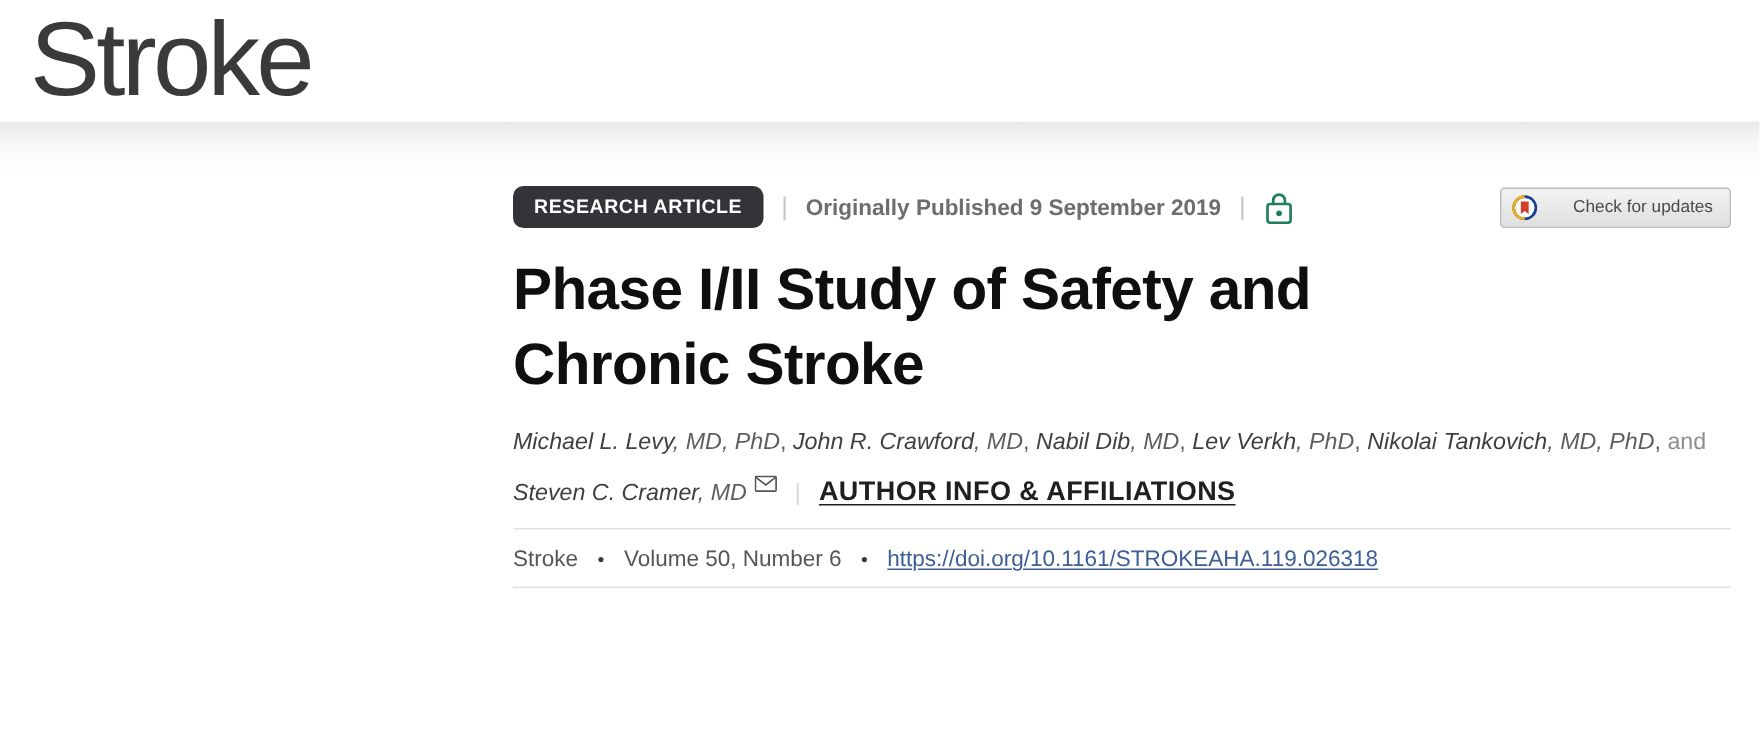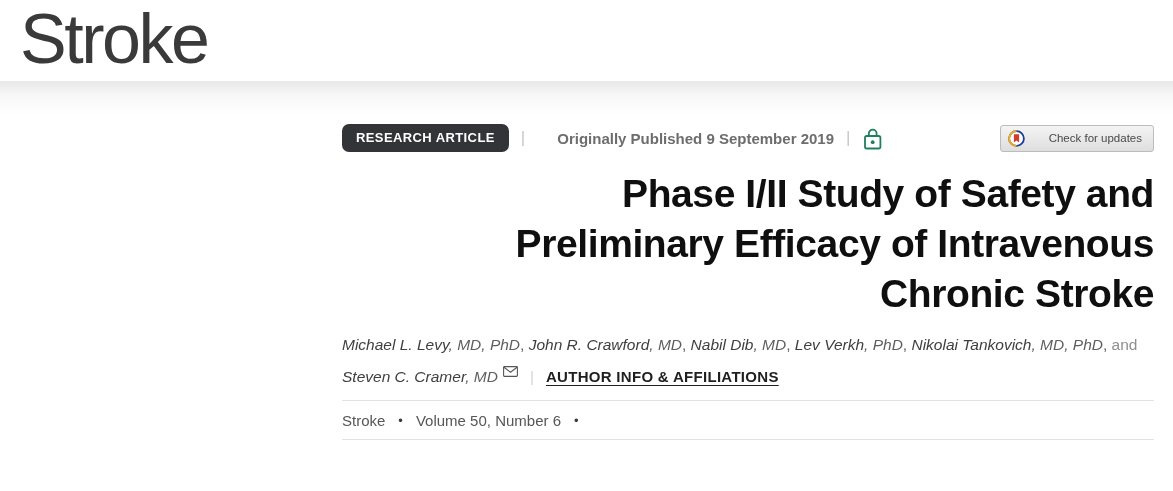--- a/index.html
+++ b/index.html
@@ -14,40 +14,40 @@
   
   .main { height:410px;
           background:linear-gradient(to bottom, #e8e8e8 0px, #f7f7f7 14px, #ffffff 34px); }
   .content { margin-left:342px; width:812px; padding-top:43px; position:relative; }
 
   
   .meta-row { display:flex; align-items:center; }
   .badge { background:#323438; color:#fff; font-weight:700; font-size:13px;
            letter-spacing:.4px; padding:6px 14px 7px; border-radius:7px; white-space:nowrap; }
   .pipe { color:#c6c6c6; font-size:17px; font-weight:400; margin:0 12px; }
-  .published { color:#6d6d6d; font-weight:600; font-size:15px; white-space:nowrap;margin-left:20px; }
+  .published { color:#6d6d6d; font-weight:600; font-size:15px; white-space:nowrap; }
   .lock-wrap { display:inline-flex; align-items:center; }
   .check-btn { margin-left:auto; display:inline-flex; align-items:center; gap:24px;
                background:linear-gradient(#f4f4f4,#dedede); border:1px solid #bcbcbc;
                border-radius:3px; padding:4px 11px 4px 7px; font-size:11.5px; color:#4a4a4a;
                cursor:pointer; white-space:nowrap; }
 
   
   .article-title { margin-top:17px; font-size:39px; line-height:50px; font-weight:700;
-                   color:#0f0f0f; letter-spacing:-0.4px;text-align:right; }
+                   color:#0f0f0f; letter-spacing:-0.4px; }
 
   
   .authors { margin-top:10px; font-size:15.5px; line-height:32px; color:#3f3f3f; }
   .author-name { color:#3f3f3f;font-style:italic; }
   .author-degrees { color:#5e5e5e;font-style:italic; }
   .author-sep { color:#5e5e5e; }
   .conj { color:#8e8e8e; }
   .envelope { margin:0 2px 0 5px; transform:translateY(-5px); cursor:pointer; }
   .vbar { color:#d4d4d4; margin:0 12px 0 10px; }
-  .author-info-link { font-weight:700; font-size:15px; letter-spacing:.3px; color:#1f1f1f;
+  .author-info-link { font-weight:700; font-size:18px; letter-spacing:.3px; color:#1f1f1f;
                       text-decoration:underline; text-underline-offset:3px; cursor:pointer;
                       white-space:nowrap; }
 
   .divider { border-top:1px solid #e2e2e2; margin-top:7px; }
 
   
   .citation { display:flex; align-items:center; gap:13px; font-size:15px; color:#565656;
               padding:11px 0 10px; }
   .cite-bullet { color:#3a3a3a; font-size:13px; }
   .doi-link { text-decoration:underline; text-underline-offset:2px; cursor:pointer; }
@@ -81,35 +81,35 @@
             <path d="M8.5 1.1 A7.4 7.4 0 0 0 8.5 15.9" fill="none" stroke="#f2b01e" stroke-width="1.8"></path>
             <path d="M5.9 4.3 L11.1 4.3 L11.1 12.6 L8.5 10.6 L5.9 12.6 Z" fill="#d43d2a"></path>
           </svg>
         </span>
         <span>Check for updates</span>
       </button>
     </div>
 
     <h1 class="article-title">
         <div>Phase I/II Study of Safety and</div>
-        <div>Preliminary Efficacy of Intravenous</div>
         <div>Chronic Stroke</div>
       </h1>
 
     <p class="authors"><span><span class="author-name">Michael L. Levy</span><span class="author-degrees">, MD, PhD</span><span class="author-sep">, </span><span class="author-name">John R. Crawford</span><span class="author-degrees">, MD</span><span class="author-sep">, </span><span class="author-name">Nabil Dib</span><span class="author-degrees">, MD</span><span class="author-sep">, </span><span class="author-name">Lev Verkh</span><span class="author-degrees">, PhD</span><span class="author-sep">, </span><span class="author-name">Nikolai Tankovich</span><span class="author-degrees">, MD, PhD</span><span class="author-sep">, </span><span class="conj">and </span><span class="author-name">Steven C. Cramer</span><span class="author-degrees">, MD</span></span><span class="envelope" style="display:inline-block;">
         <svg width="15" height="11" viewBox="0 0 15 11">
           <rect x="0.6" y="0.6" width="13.8" height="9.8" rx="0.8" fill="none" stroke="#555" stroke-width="1.1"></rect>
           <path d="M1 1.3 L7.5 6.3 L14 1.3" fill="none" stroke="#555" stroke-width="1.1"></path>
         </svg></span><span class="vbar">|</span><a class="author-info-link">AUTHOR INFO &amp; AFFILIATIONS</a></p>
 
     <div class="divider"></div>
 
     <div class="citation">
       <span>Stroke</span>
       <span class="cite-bullet">•</span>
       <span>Volume 50, Number 6</span>
       <span class="cite-bullet">•</span>
+      <a class="doi-link" style="color: rgb(61, 94, 150);">https://doi.org/10.1161/STROKEAHA.119.026318</a>
     </div>
 
     <div class="divider" style="margin-top:0;"></div>
 
   </div>
 </div>
 
 </body></html>

